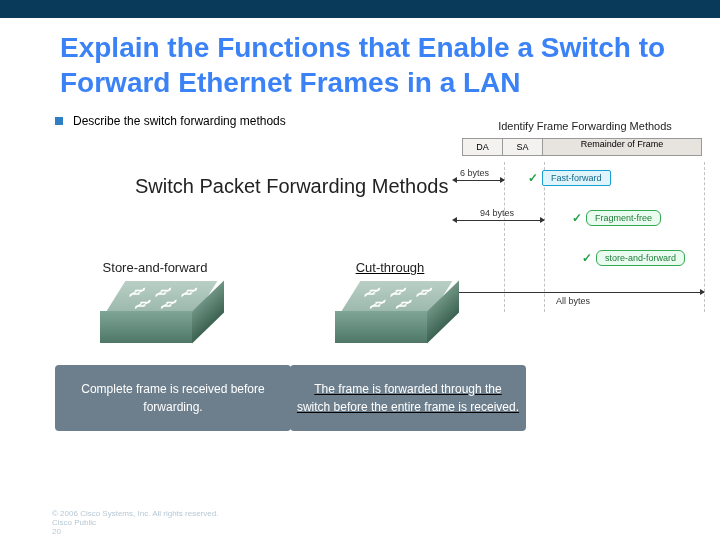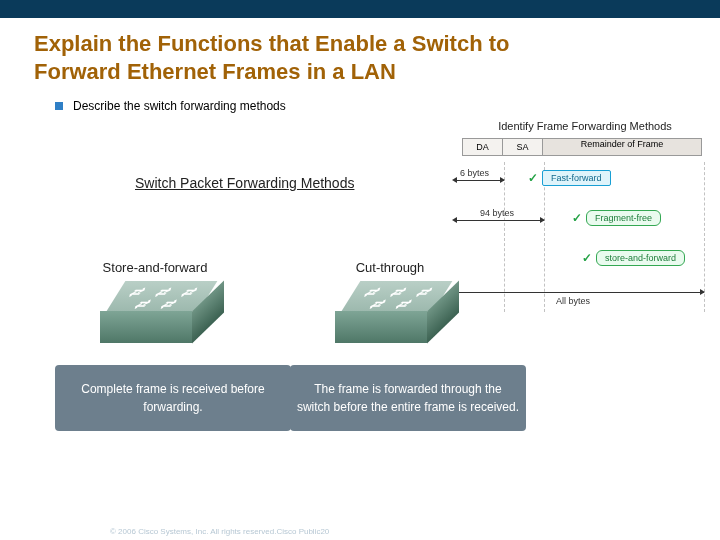--- a/index.html
+++ b/index.html
@@ -9,44 +9,44 @@
     font-family: Arial, Helvetica, sans-serif;
     background: #fff;
     overflow: hidden;
     position: relative;
   }
   .topbar {
     height: 18px;
     background: #0a3a5a;
   }
   .title {
-    color: #a16207;
-    font-size: 22px;
+    color: #3b82f6;
+    font-size: 28px;
     line-height: 1.25;
-    padding: 12px 40px 4px 34px;
+    padding: 12px 40px 4px 60px;
   }
   .bullet-area {
     padding: 10px 40px 0 55px;
     display: flex;
     align-items: center;
     gap: 10px;
   }
   .bullet-marker {
     width: 8px; height: 8px;
     background: #2f7fc6;
   }
   .bullet-text {
     font-size: 12px;
     color: #000;
   }
   .subhead {
-    font-size: 14px;
+    font-size: 20px;
     color: #222;
     position: absolute;
-    left: 135px; top: 175px; text-decoration: underline;
+    left: 135px; top: 175px;
   }
 
   
   .diag-wrap {
     position: absolute;
     right: -4px; top: 120px;
     width: 278px;
     font-size: 9px;
   }
   .diag-title {
@@ -129,21 +129,21 @@
     font-size: 12px;
   }
 
   
   .switch-block {
     position: absolute;
     width: 170px;
     text-align: center;
   }
   .sb-left  { left: 70px;  top: 260px; }
-  .sb-right { left: 305px; top: 260px; }
+  .sb-right { left: 305px; top: 260px; text-decoration: underline; }
   .switch-label {
     font-size: 13px;
     margin-bottom: 6px;
     color: #222;
   }
   .switch-caption {
     margin-top: 22px;
     background: #6d7f8d;
     color: #fff;
     font-size: 12px;
@@ -190,21 +190,22 @@
     transform: skewX(-32deg);
   }
 
   .footer {
     position: absolute;
     bottom: 4px; left: 0; right: 0;
     display: flex;
     justify-content: flex-start;
     font-size: 8px;
     color: #b7c8d4;
-    padding: 0 28px 0 110px;
+    padding: 0 28px 0 52px;
+    flex-direction: column;
   }
 </style>
 </head>
 <body>
 
 <div class="topbar"></div>
 
 <h1 class="title">
   <span>Explain the Functions that Enable a Switch to</span><br>
   <span>Forward Ethernet Frames in a LAN</span>

